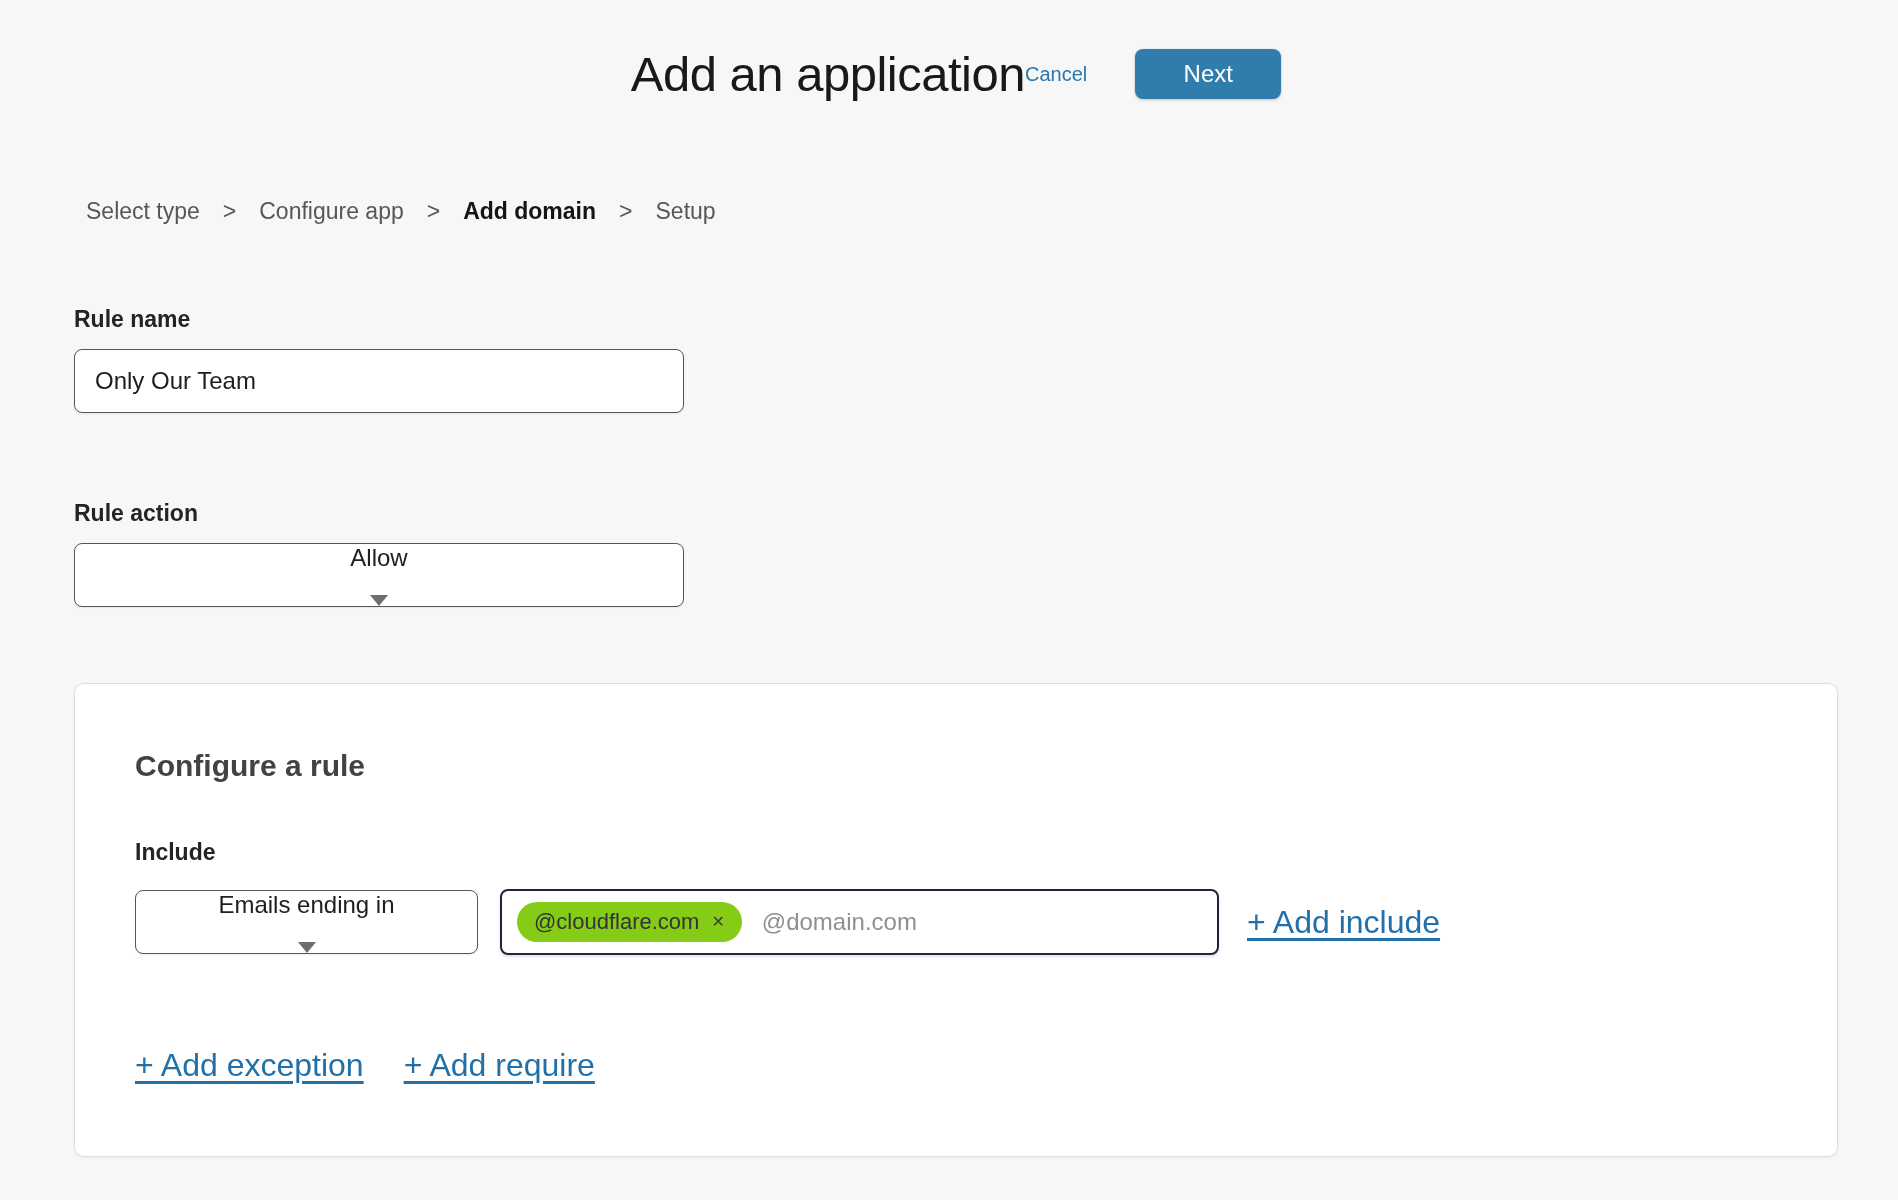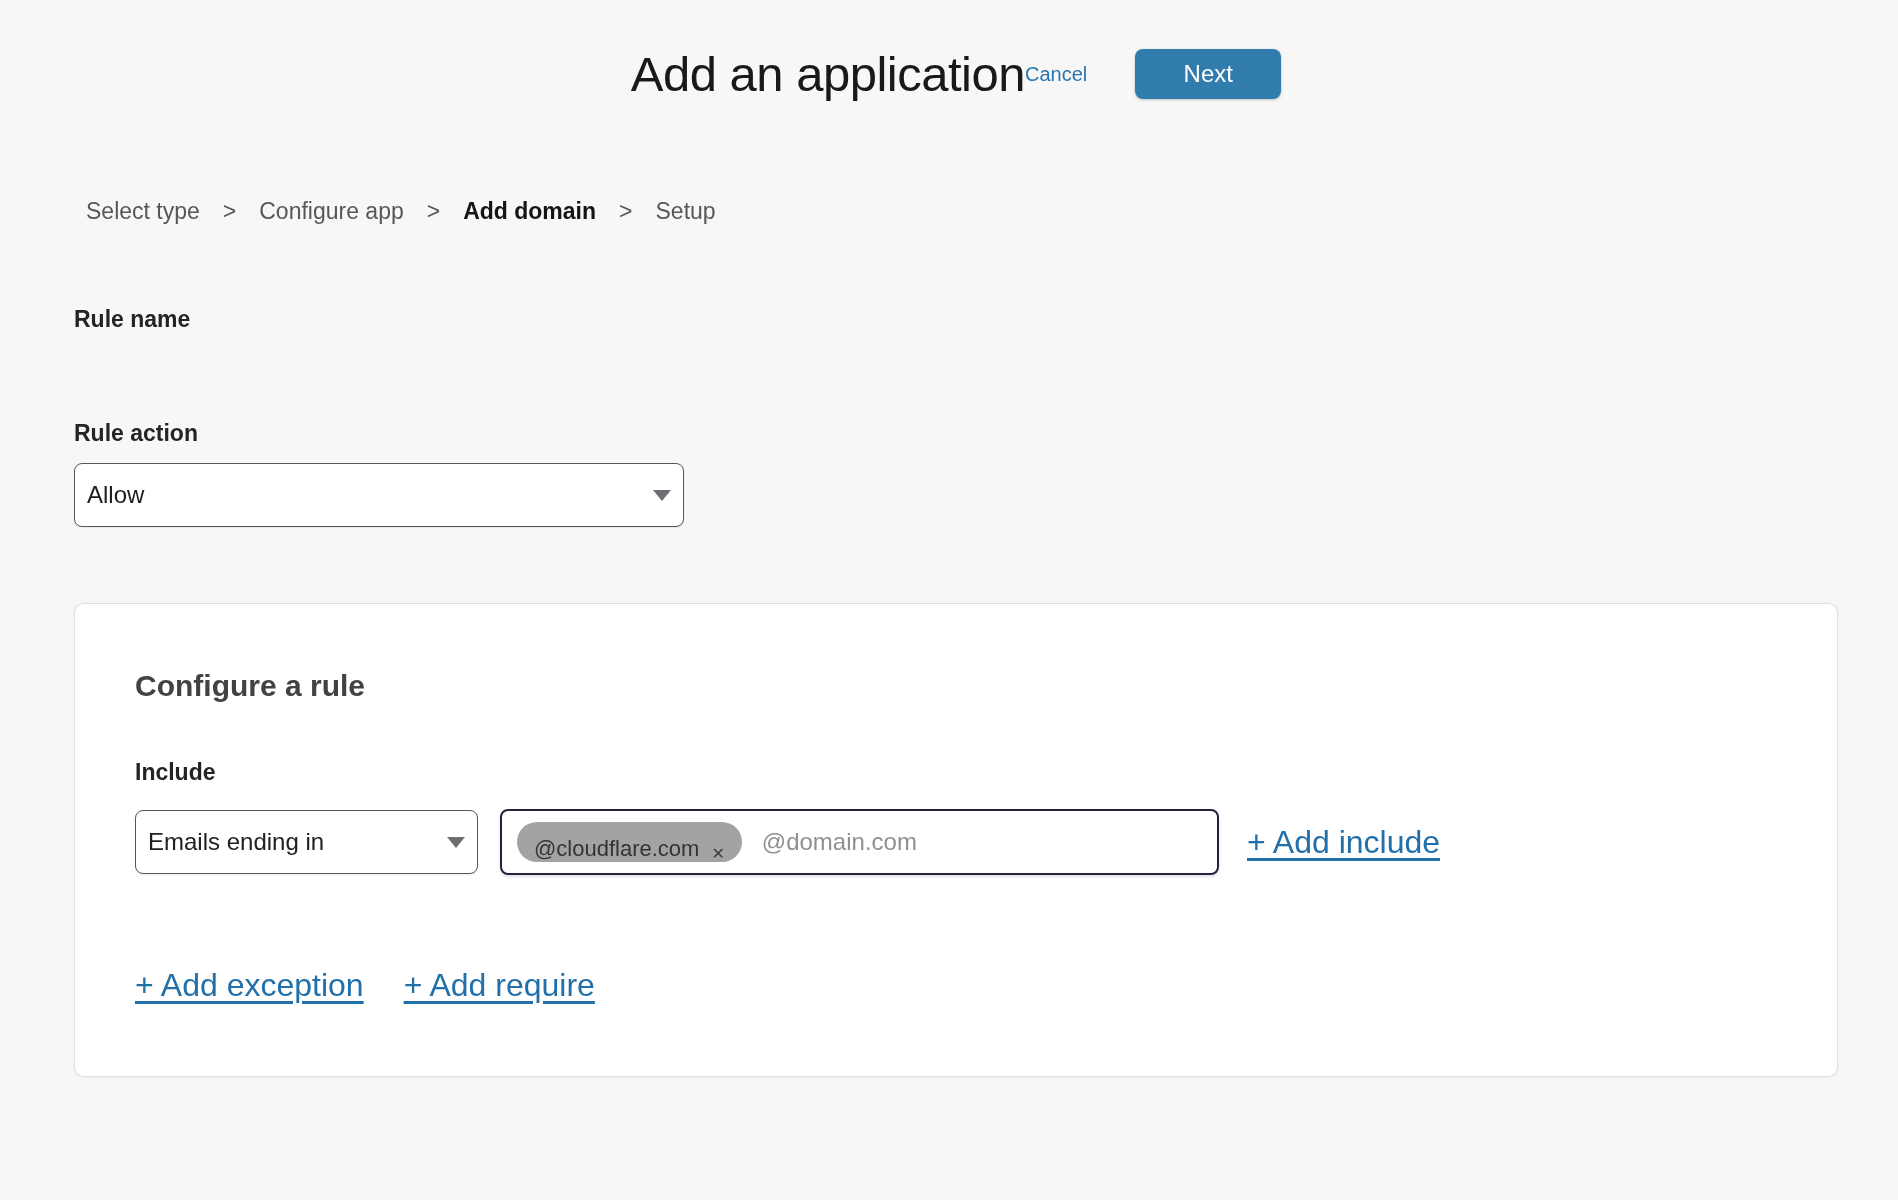--- a/index.html
+++ b/index.html
@@ -57,21 +57,21 @@
     background: #ffffff; box-shadow: 0 1px 2px rgba(0,0,0,0.07);
     font-family: inherit; font-size: 24px; color: #202023;
     padding: 0 20px; outline: none;
   }
   .select-box {
     margin-top: 16px;
     width: 610px; height: 64px;
     border: 1px solid #55555b; border-radius: 8px;
     background: #ffffff; box-shadow: 0 1px 2px rgba(0,0,0,0.07);
     display: flex; align-items: center; justify-content: space-between;
-    padding: 0 12px; font-size: 24px; color: #202023; cursor: pointer;
+    padding: 0 12px; font-size: 24px; color: #202023; cursor: pointer; flex-direction: column;
   }
   .caret-down {
     width: 0; height: 0;
     border-left: 9px solid transparent;
     border-right: 9px solid transparent;
     border-top: 11px solid #6d6d72;
   }
 
   
   .rule-card {
@@ -93,23 +93,23 @@
   .select-box.small { margin-top: 0; width: 343px; height: 64px; }
   .tag-input {
     margin-left: 22px;
     width: 719px; height: 66px;
     border: 2px solid #232340; border-radius: 8px;
     background: #ffffff; box-shadow: 0 2px 3px rgba(0,0,0,0.12);
     display: flex; align-items: center;
     padding: 0 14px 0 15px; cursor: text;
   }
   .chip {
-    display: inline-flex; align-items: flex-end; gap: 12px;
+    display: inline-flex; align-items: center; gap: 12px;
     height: 40px; padding: 0 17px;
-    background: #a3a3a3; border-radius: 20px;
+    background: #84cc16; border-radius: 20px;
     font-size: 22px; color: #333338; white-space: nowrap;
   }
   .chip-x {
     font-size: 16px; font-weight: 700; color: #3c3c40;
     cursor: pointer; line-height: 1;
   }
   .tag-text {
     flex: 1; margin-left: 20px; min-width: 0;
     border: none; outline: none; background: transparent;
     font-family: inherit; font-size: 24px; color: #202023;
@@ -142,20 +142,21 @@
     <span class="bc-item">Select type</span>
     <span class="bc-sep">&gt;</span>
     <span class="bc-item">Configure app</span>
     <span class="bc-sep">&gt;</span>
     <span class="bc-item current">Add domain</span>
     <span class="bc-sep">&gt;</span>
     <span class="bc-item">Setup</span>
   </nav>
 
   <div class="field-label label-rule-name">Rule name</div>
+  <input class="text-input" type="text" value="Only Our Team" style="">
 
   <div class="field-label label-rule-action">Rule action</div>
   <div class="select-box">
     <span>Allow</span>
     <span class="caret-down"></span>
   </div>
 
   <section class="rule-card">
     <h2 class="card-title">Configure a rule</h2>
 

